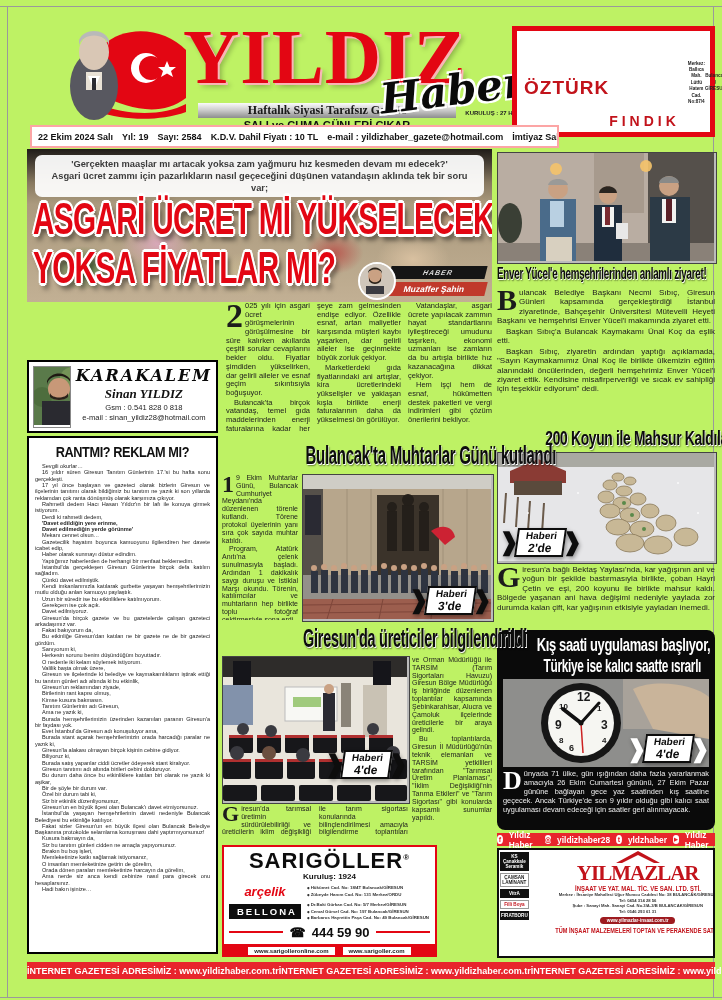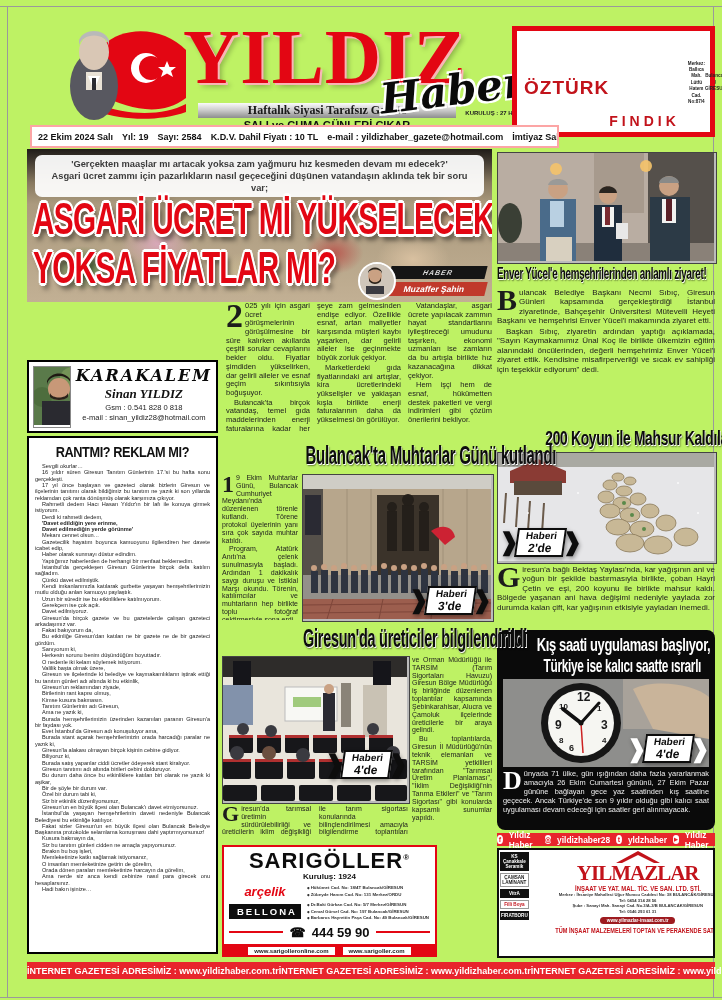--- a/index.html
+++ b/index.html
@@ -276,20 +276,21 @@
       <rect x="168" y="46" width="6" height="22" fill="#5a1f26"></rect>
       <circle cx="171" cy="33" r="10" fill="#c9a183"></circle>
       <path d="M161,30 C162,21 180,21 181,30 Z" fill="#8a8a88"></path>
     </svg>
   </div>
   <div class="abs" style="left:497px;top:264px;width:218px;height:22px;overflow:hidden">
     <span class="hlb shx l" style="--sx:.58;font-size:17px">Enver Yücel'e hemşehrilerinden anlamlı ziyaret!</span>
   </div>
   <div class="abs bt" style="left:497px;top:288px;width:218px;height:136px">
     <p class="first"><span class="dropcap">B</span><span>ulancak Belediye Başkanı Necmi Sıbıç, Giresun Günleri kapsamında gerçekleştirdiği İstanbul ziyaretinde, Bahçeşehir Üniversitesi Mütevelli Heyeti Başkanı ve hemşehrisi Enver Yücel'i makamında ziyaret etti.</span></p>
+    <p>Başkan Sıbıç'a Bulancak Kaymakamı Ünal Koç da eşlik etti.</p>
     <p>Başkan Sıbıç, ziyaretin ardından yaptığı açıklamada, "Sayın Kaymakamımız Ünal Koç ile birlikte ülkemizin eğitim alanındaki öncülerinden, değerli hemşehrimiz Enver Yücel'i ziyaret ettik. Kendisine misafirperverliği ve sıcak ev sahipliği için teşekkür ediyorum" dedi.</p>
   </div>
 
   <div class="abs" style="left:497px;top:426px;width:218px;text-align:center">
     <span class="hlb shx" style="--sx:.66;font-size:21px">200 Koyun ile Mahsur Kaldılar</span>
   </div>
   <div class="photo" style="left:497px;top:452px;width:218px;height:110px">
     <svg width="216" height="108" viewBox="0 0 216 108">
       <rect width="216" height="108" fill="#e6e6e8"></rect>
       <rect y="0" width="216" height="14" fill="#a9a9a2"></rect>

